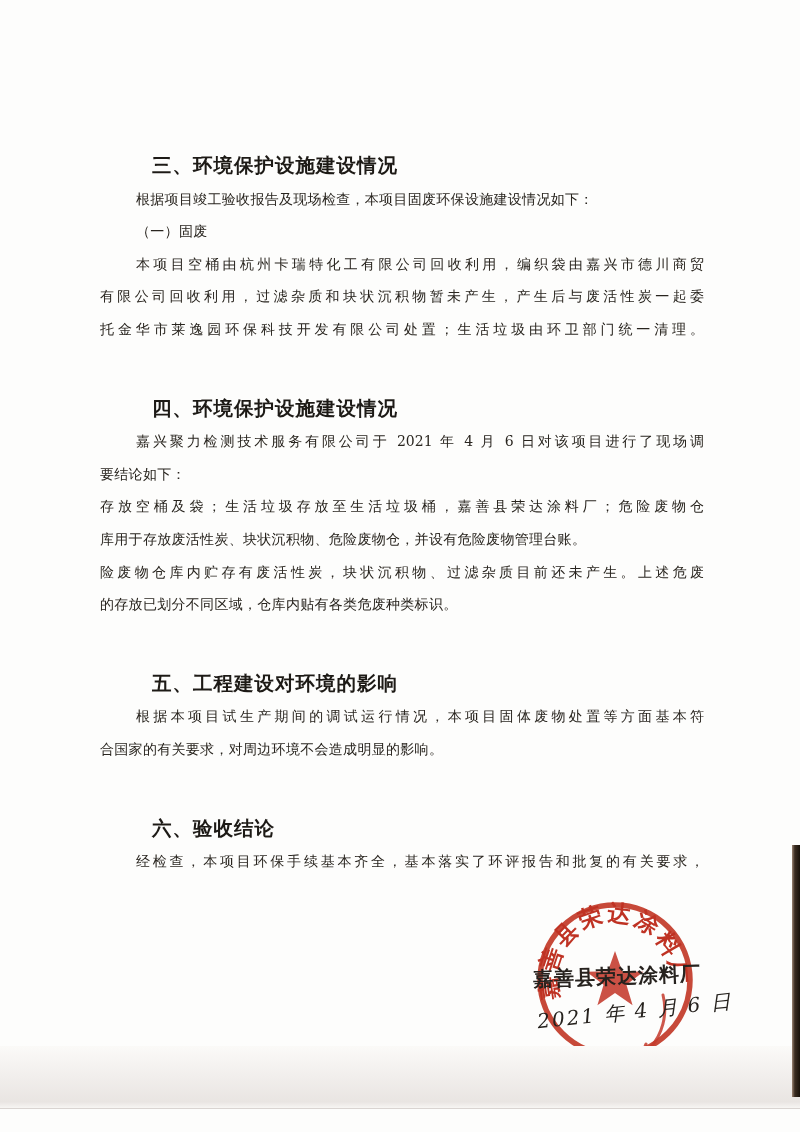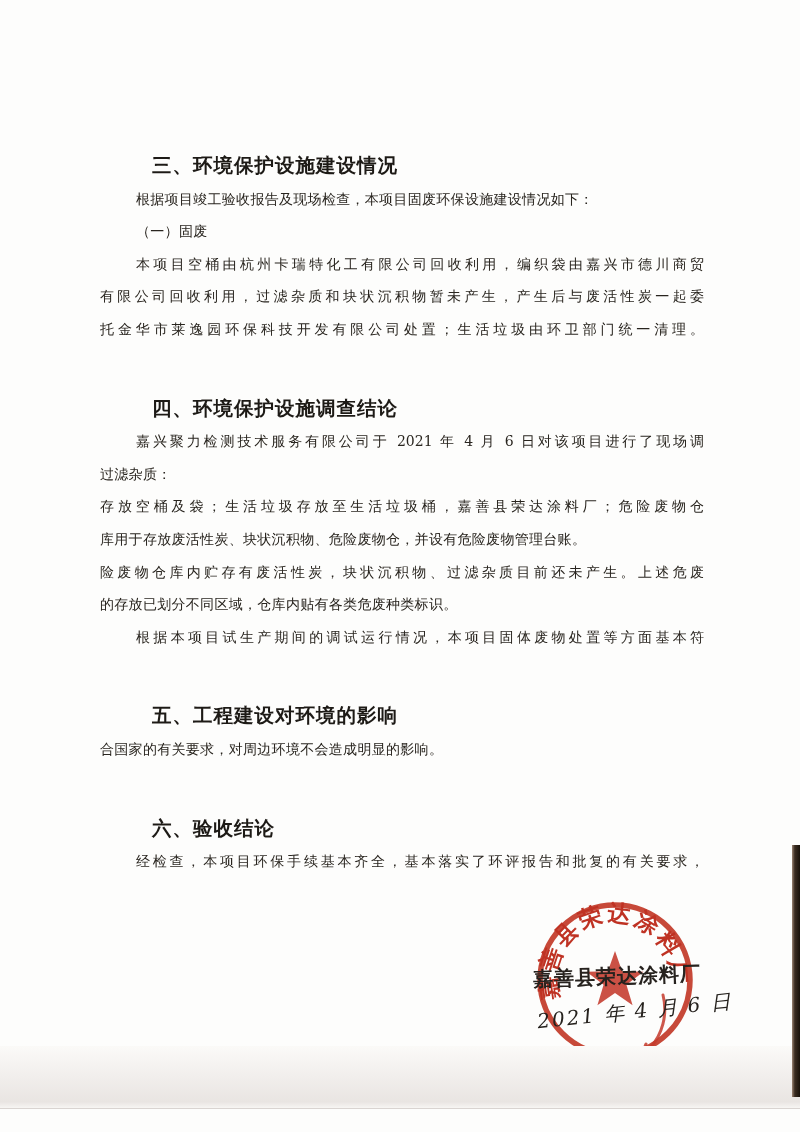--- a/index.html
+++ b/index.html
@@ -51,29 +51,29 @@
 
 <div class="screen">
 
   <div class="doc">
       <div class="line heading">三、环境保护设施建设情况</div>
       <div class="line body indent">根据项目竣工验收报告及现场检查，本项目固废环保设施建设情况如下：</div>
       <div class="line body indent">（一）固废</div>
       <div class="line body indent fill">本项目空桶由杭州卡瑞特化工有限公司回收利用，编织袋由嘉兴市德川商贸</div>
       <div class="line body fill">有限公司回收利用，过滤杂质和块状沉积物暂未产生，产生后与废活性炭一起委</div>
       <div class="line body fill">托金华市莱逸园环保科技开发有限公司处置；生活垃圾由环卫部门统一清理。</div>
-      <div class="line heading">四、环境保护设施调查结论</div>
+      <div class="line heading">四、环境保护设施建设情况</div>
       <div class="line body indent fill">嘉兴聚力检测技术服务有限公司于 2021 年 4 月 6 日对该项目进行了现场调</div>
-      <div class="line body">过滤杂质：</div>
+      <div class="line body">要结论如下：</div>
       <div class="line body fill">存放空桶及袋；生活垃圾存放至生活垃圾桶，嘉善县荣达涂料厂；危险废物仓</div>
       <div class="line body">库用于存放废活性炭、块状沉积物、危险废物仓，并设有危险废物管理台账。</div>
       <div class="line body fill">险废物仓库内贮存有废活性炭，块状沉积物、过滤杂质目前还未产生。上述危废</div>
       <div class="line body">的存放已划分不同区域，仓库内贴有各类危废种类标识。</div>
+      <div class="line heading">五、工程建设对环境的影响</div>
       <div class="line body indent fill">根据本项目试生产期间的调试运行情况，本项目固体废物处置等方面基本符</div>
-      <div class="line heading">五、工程建设对环境的影响</div>
       <div class="line body">合国家的有关要求，对周边环境不会造成明显的影响。</div>
       <div class="line heading">六、验收结论</div>
       <div class="line body indent fill">经检查，本项目环保手续基本齐全，基本落实了环评报告和批复的有关要求，</div>
     </div>
 
   <div class="stamp">
     <svg width="172" height="172" viewBox="0 0 172 172">
       <defs>
         <path id="arcPath" d="M 30.3,103.1 A 57,57 0 1 1 133.7,103.1" fill="none"></path>
       </defs>

